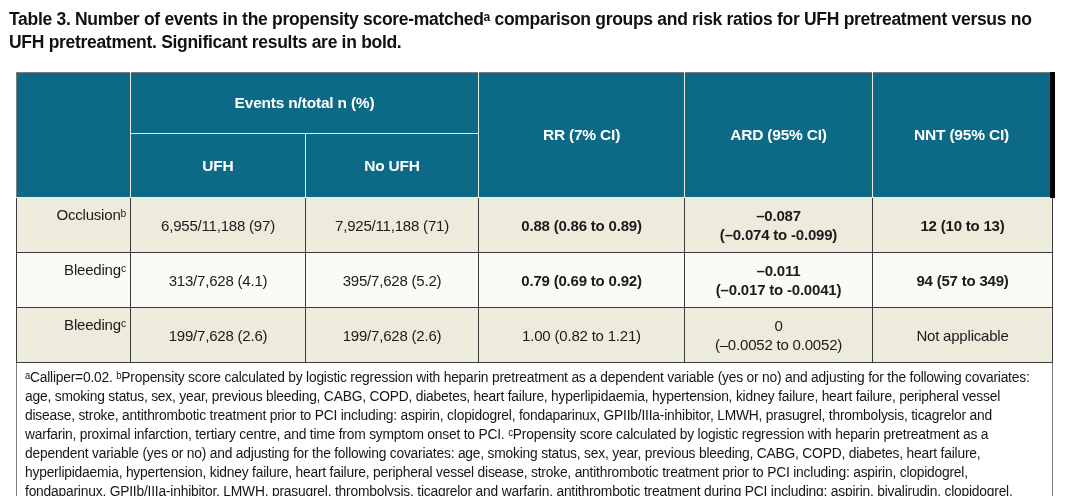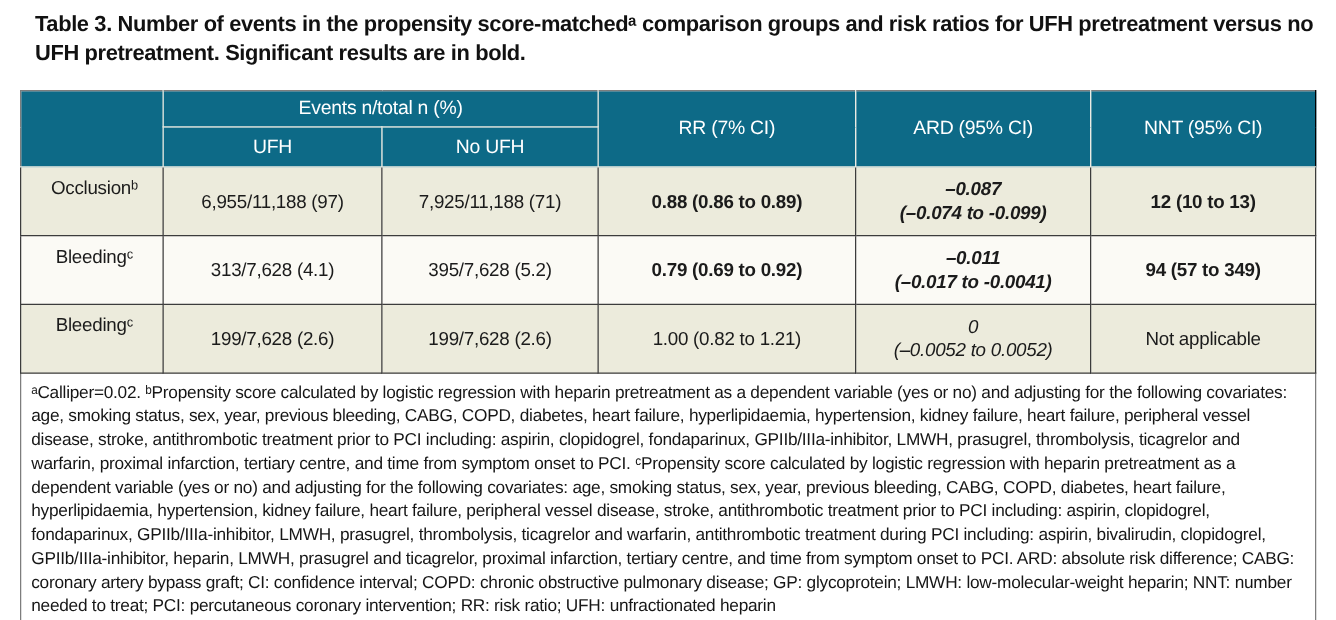--- a/index.html
+++ b/index.html
@@ -7,70 +7,70 @@
     position: relative;
     width: 1069px;
     height: 496px;
     background: #ffffff;
     font-family: "Liberation Sans", "DejaVu Sans", sans-serif;
     color: #1b1b1b;
     overflow: hidden;
   }
   .title {
     position: absolute;
-    left: 28px;
+    left: 9px;
     top: 8px;
     width: 1036px;
     font-size: 17.5px;
     font-weight: 700;
     line-height: 23px;
     letter-spacing: -0.3px;
     color: #111111;
   }
   table.results {
     position: absolute;
     left: 16px;
     top: 72px;
     width: 1036px;
     border-collapse: collapse;
     table-layout: fixed;
   }
   table.results { border: 1px solid #7d7d7d; border-bottom: 2px solid #8d8d8d; }
   thead th {
     background: #0d6a87;
     color: #ffffff;
-    font-weight: 400;
+    font-weight: 700;
     font-size: 15.5px;
     letter-spacing: -0.2px;
     border: 1px solid #ecebe2;
-    padding: 0;
+    padding: 16px;
   }
   thead tr.h1 th { height: 28px; }
   thead tr.h2 th { height: 31px; margin-top: 24px; }
   thead th.corner { border-left: 1px solid #7d7d7d; border-top: 1px solid #7d7d7d; }
-  thead th.last { border-right: 1px solid #000000; }
+  thead th.last { border-right: 5px solid #000000; }
   thead th { border-top-color: #7d7d7d; }
   tbody td {
     border: 1px solid #3c3c3c;
     font-size: 15px;
     letter-spacing: -0.2px;
     text-align: center;
     vertical-align: middle;
     height: 46px;
     padding: 2px 4px;
   }
   tbody td.rowlabel {
-    text-align: center;
+    text-align: right;
     vertical-align: top;
     padding: 8px 4px 0 8px;
   }
   tbody tr.shade-a td { background: #ecebdc; }
   tbody tr.shade-b td { background: #fbfaf5; }
   tbody tr.sig td.metric { font-weight: 700; }
-  td.multiline { white-space: pre-line; line-height: 19px; font-style: italic; }
+  td.multiline { white-space: pre-line; line-height: 19px; }
   tr.footrow td {
     background: #ffffff;
     border: 1px solid #7d7d7d;
     border-top: 1px solid #3c3c3c;
     text-align: left;
     vertical-align: top;
     font-size: 13.8px;
     line-height: 19px;
     letter-spacing: -0.2px;
     padding: 5px 8px 4px 8px;

